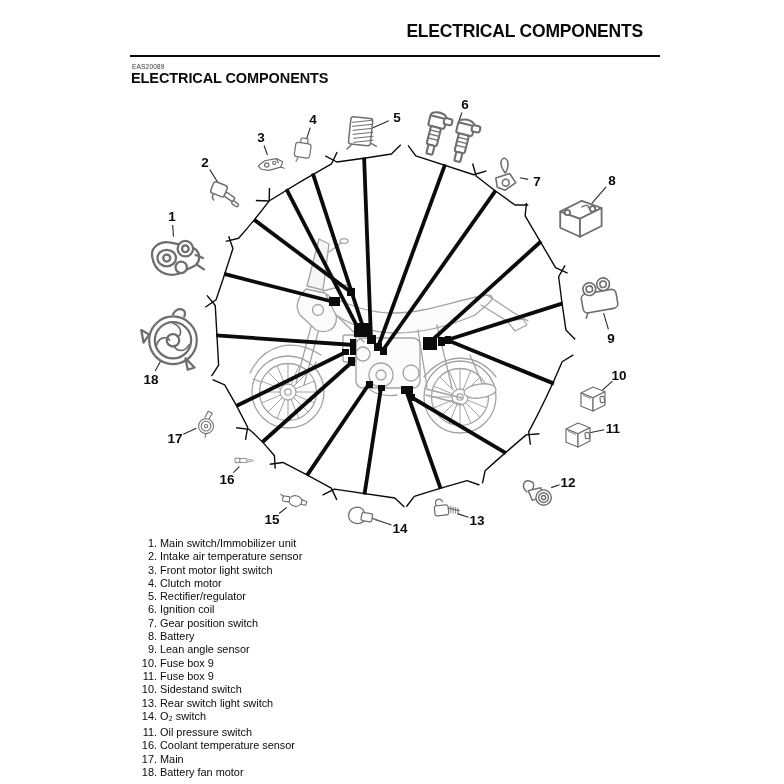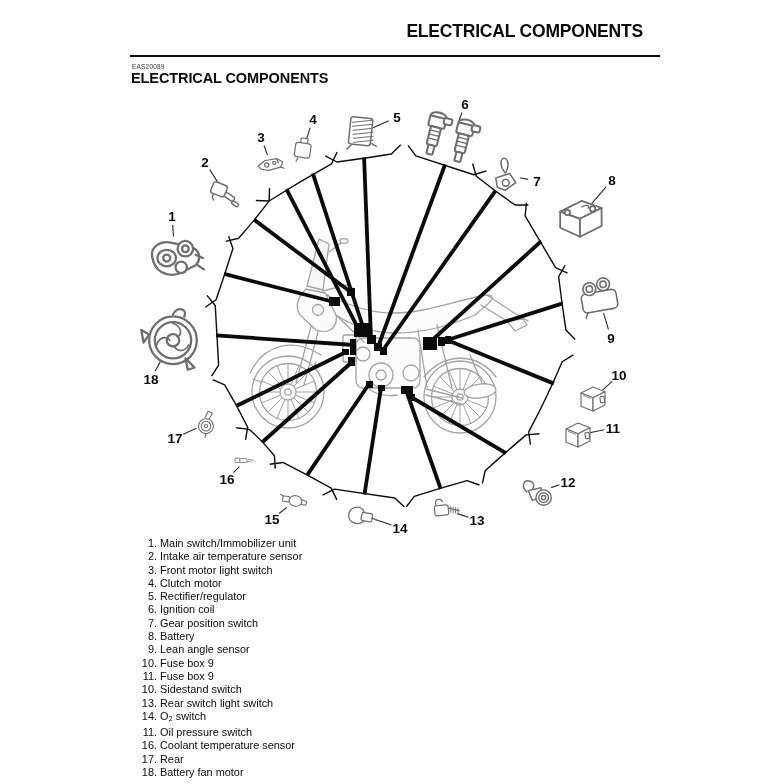--- a/index.html
+++ b/index.html
@@ -429,19 +429,19 @@
     <div class="legend-row">
       <span class="lnum">11.</span>
       <span class="ltxt">Oil pressure switch</span>
     </div>
     <div class="legend-row">
       <span class="lnum">16.</span>
       <span class="ltxt">Coolant temperature sensor</span>
     </div>
     <div class="legend-row">
       <span class="lnum">17.</span>
-      <span class="ltxt">Rear</span>
+      <span class="ltxt">Main</span>
     </div>
     <div class="legend-row">
       <span class="lnum">18.</span>
       <span class="ltxt">Battery fan motor</span>
     </div>
   </div>
 
 </body></html>

